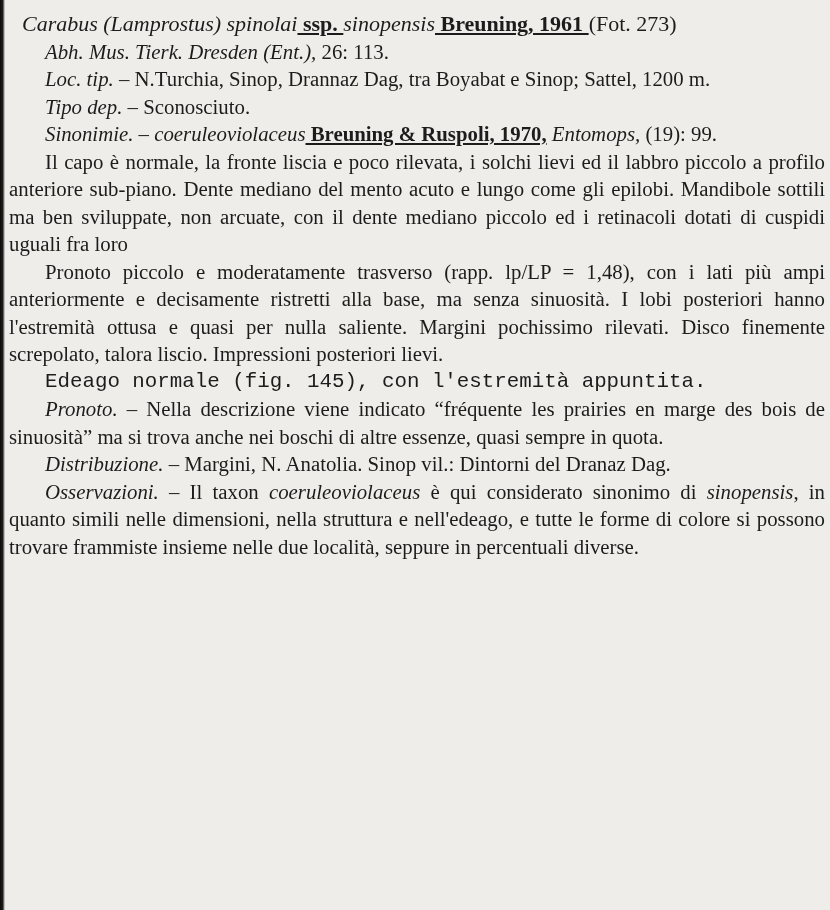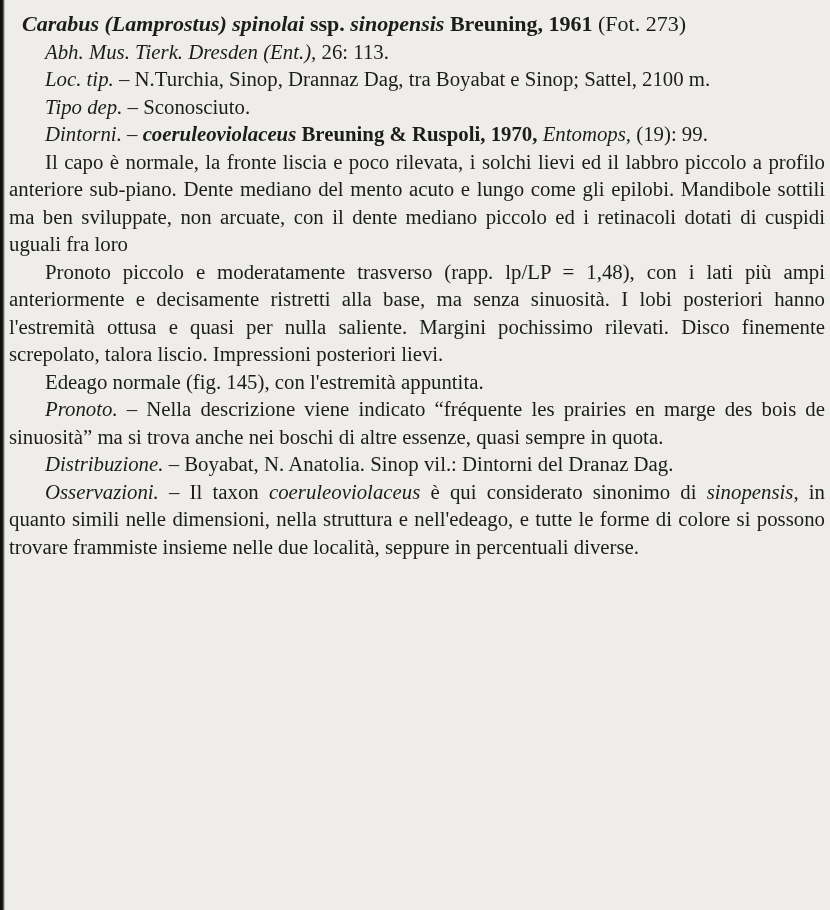--- a/index.html
+++ b/index.html
@@ -31,55 +31,55 @@
     -webkit-hyphens: auto;
   }
   p.title {
     margin: 0;
     text-indent: 13px;
     font-size: 22px;
     white-space: nowrap;
     font-weight: bold;
   }
   .i  { font-style: italic; }
-  .b  { font-weight: bold; }
-  .bi { font-weight: bold; font-style: italic; margin-top: 16px; }
+  .b  { font-weight: bold; text-decoration: underline; }
+  .bi { font-weight: normal; font-style: italic; margin-top: 16px; }
   .r  { font-weight: normal; font-style: normal; }
   .mt-ref     { margin-top: 13px; }
   .mt-loctip  { margin-top: 26px; }
   .mt-tipodep { margin-top: 2px; }
   .mt-sin     { margin-top: 30px; }
   .mt-descr   { margin-top: 29px; }
-  .mt-edeago  { margin-top: 5px; }
+  .mt-edeago  { margin-top: 5px; font-family: Liberation Mono, monospace; }
   .mt-bio     { margin-top: 21px; }
   .mt-distr   { margin-top: 24px; }
   .mt-oss     { margin-top: 26px; }
 </style>
 </head>
 <body>
 
 <div class="page">
   <div class="scan-edge"></div>
 
   <p class="title"><span class="bi">Carabus (Lamprostus) spinolai</span><span class="b"> ssp. </span><span class="bi">sinopensis</span><span class="b"> Breuning, 1961 </span><span class="r">(Fot. 273)</span></p>
 
   <p class="para mt-ref"><span class="i">Abh. Mus. Tierk. Dresden (Ent.),</span><span class="r"> 26: 113.</span></p>
 
-  <p class="para mt-loctip"><span class="i">Loc. tip.</span><span class="r"> – N.Turchia, Sinop, Drannaz Dag, tra Boyabat e Sinop; Sattel, 2100 m.</span></p>
+  <p class="para mt-loctip"><span class="i">Loc. tip.</span><span class="r"> – N.Turchia, Sinop, Drannaz Dag, tra Boyabat e Sinop; Sattel, 1200 m.</span></p>
 
   <p class="para mt-tipodep"><span class="i">Tipo dep.</span><span class="r"> – Sconosciuto.</span></p>
 
-  <p class="para mt-sin"><span class="i">Dintorni.</span><span class="r"> – </span><span class="bi">coeruleoviolaceus</span><span class="b"> Breuning &amp; Ruspoli, 1970,</span><span class="i"> Entomops,</span><span class="r"> (19): 99.</span></p>
+  <p class="para mt-sin"><span class="i">Sinonimie.</span><span class="r"> – </span><span class="bi">coeruleoviolaceus</span><span class="b"> Breuning &amp; Ruspoli, 1970,</span><span class="i"> Entomops,</span><span class="r"> (19): 99.</span></p>
 
 
   <p class="para"><span class="r">Il capo è normale, la fronte liscia e poco rilevata, i solchi lievi ed il labbro piccolo a profilo anteriore sub-piano. Dente mediano del mento acuto e lungo come gli epilobi. Mandibole sottili ma ben sviluppate, non arcuate, con il dente mediano piccolo ed i retinacoli dotati di cuspidi uguali fra loro</span></p>
 
   <p class="para"><span class="r">Pronoto piccolo e moderatamente trasverso (rapp. lp/LP = 1,48), con i lati più ampi anteriormente e decisamente ristretti alla base, ma senza sinuosità. I lobi posteriori hanno l'estremità ottusa e quasi per nulla saliente. Margini pochissimo rilevati. Disco finemente screpolato, talora liscio. Impressioni posteriori lievi.</span></p>
 
 
   <p class="para mt-edeago"><span class="r">Edeago normale (fig. 145), con l'estremità appuntita.</span></p>
 
   <p class="para mt-bio"><span class="i">Pronoto.</span><span class="r"> – Nella descrizione viene indicato “fréquente les prairies en marge des bois de sinuosità” ma si trova anche nei boschi di altre essenze, quasi sempre in quota.</span></p>
 
-  <p class="para mt-distr"><span class="i">Distribuzione.</span><span class="r"> – Boyabat, N. Anatolia. Sinop vil.: Dintorni del Dranaz Dag.</span></p>
+  <p class="para mt-distr"><span class="i">Distribuzione.</span><span class="r"> – Margini, N. Anatolia. Sinop vil.: Dintorni del Dranaz Dag.</span></p>
 
   <p class="para mt-oss"><span class="i">Osservazioni.</span><span class="r"> – Il taxon </span><span class="i">coeruleoviolaceus</span><span class="r"> è qui considerato sinonimo di </span><span class="i">sinopensis</span><span class="r">, in quanto simili nelle dimensioni, nella struttura e nell'edeago, e tutte le forme di colore si possono trovare frammiste insieme nelle due località, seppure in percentuali diverse.</span></p>
 </div>
 
 </body></html>

